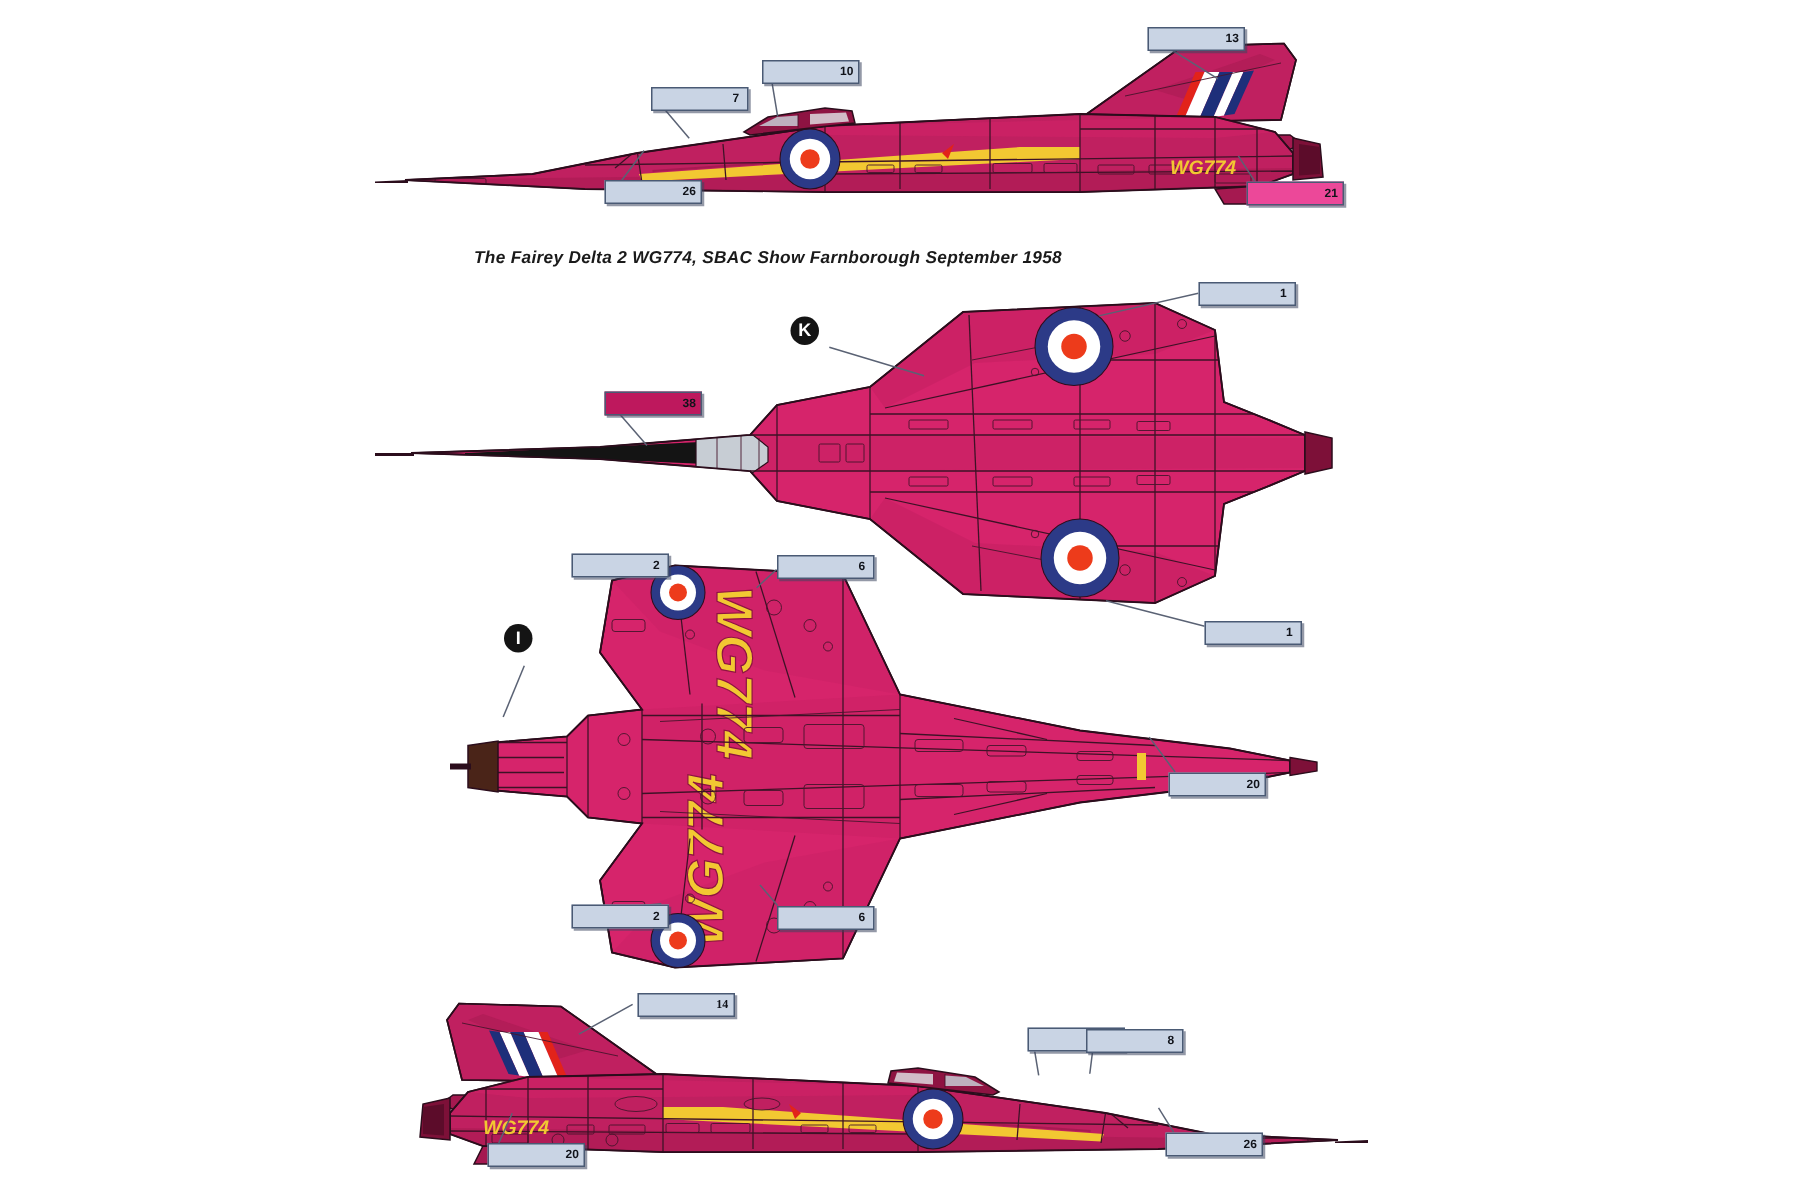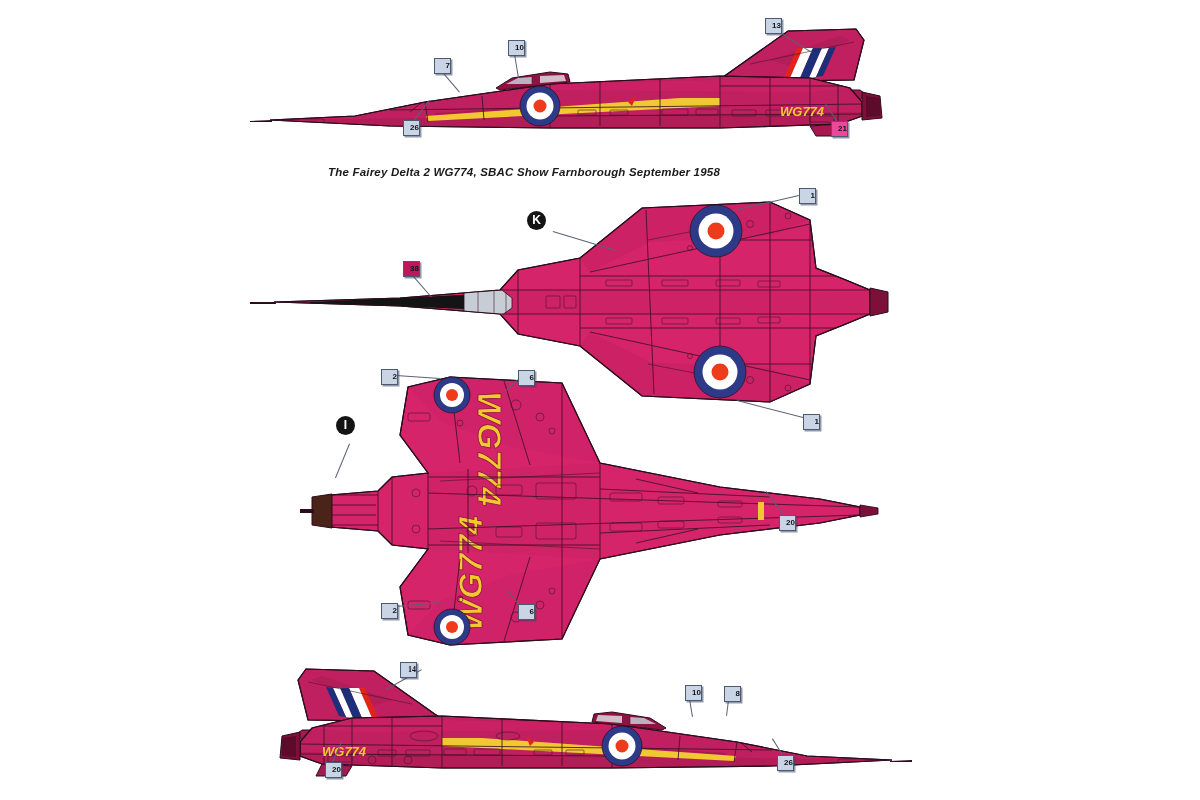--- a/index.html
+++ b/index.html
@@ -2,31 +2,31 @@
 <html><head>
 <meta charset="utf-8">
 <style>
   html,body{margin:0;padding:0;background:#ffffff;}
   body{width:1200px;height:800px;position:relative;overflow:hidden;
        font-family:"Liberation Sans",sans-serif;}
 
   #sheet{position:absolute;left:0;top:0;width:1200px;height:800px;background:#fff;}
 
   
-  .caption{position:absolute;left:328px;top:166px;width:420px;
+  .caption{position:absolute;left:316px;top:166px;width:420px;
            font-size:11.5px;font-weight:bold;font-style:italic;
            color:#1a1a1a;letter-spacing:.2px;white-space:nowrap;}
 
   
   .tag{position:absolute;width:15px;height:14px;
        background:#c9d4e4;border:1px solid #4a5a74;
        box-shadow:1.5px 1.5px 0 rgba(60,70,95,.55);
-       font-size:8px;line-height:14px;text-align:right;
+       font-size:8px;line-height:14px;text-align:center;
        color:#10131a;font-weight:bold;z-index:40;
-       font-family:"Liberation Sans",sans-serif;}
+       font-family:"Liberation Sans",sans-serif;padding-left:48px;}
   .tag.sq{background:#cfd8e6;}
   .dot{position:absolute;width:19px;height:19px;border-radius:50%;
        background:#141414;color:#fff;font-size:12px;font-weight:bold;
        line-height:19px;text-align:center;z-index:40;}
   .lead{position:absolute;background:#5a6274;height:1px;
         transform-origin:0 0;z-index:30;}
 
   
   .view{position:absolute;margin-top:20px;}
   svg{display:block;overflow:visible;}
@@ -473,21 +473,21 @@
       <div class="tag sq" style="background: rgb(201, 212, 228); border-color: rgb(74, 90, 116); color: rgb(16, 19, 26); left: 518px; top: 370px;">6</div>
       <div class="lead" style="left: 350px; top: 444px; width: 36.7696px; transform: rotate(112.38deg); background: rgb(90, 98, 116);"></div>
       <div class="dot" style="background: rgb(20, 20, 20); color: rgb(255, 255, 255); left: 336px; top: 416px;">I</div>
       <div class="lead" style="left: 783px; top: 515px; width: 28.6007px; transform: rotate(-126.469deg); background: rgb(90, 98, 116);"></div>
       <div class="tag sq" style="background: rgb(201, 212, 228); border-color: rgb(74, 90, 116); color: rgb(16, 19, 26); left: 779px; top: 515px;">20</div>
       <div class="lead" style="left: 396px; top: 606px; width: 45.1774px; transform: rotate(-5.07961deg); background: rgb(90, 98, 116);"></div>
       <div class="tag sq" style="background: rgb(201, 212, 228); border-color: rgb(74, 90, 116); color: rgb(16, 19, 26); left: 381px; top: 603px;">2</div>
       <div class="lead" style="left: 518px; top: 604px; width: 18.4391px; transform: rotate(-130.601deg); background: rgb(90, 98, 116);"></div>
       <div class="tag sq" style="background: rgb(201, 212, 228); border-color: rgb(74, 90, 116); color: rgb(16, 19, 26); left: 518px; top: 604px;">6</div>
       <div class="lead" style="left: 422px; top: 670px; width: 41.1825px; transform: rotate(150.945deg); background: rgb(90, 98, 116);"></div>
-      <div class="tag sq" style="background: rgb(201, 212, 228); border-color: rgb(74, 90, 116); color: rgb(16, 19, 26); left: 400px; top: 662px; font-family: Liberation Serif, serif;">14</div>
+      <div class="tag sq" style="background: rgb(201, 212, 228); border-color: rgb(74, 90, 116); color: rgb(16, 19, 26); left: 425px; top: 662px; font-family: Liberation Serif, serif;">14</div>
       <div class="lead" style="left: 332px; top: 762px; width: 21.9317px; transform: rotate(-65.7723deg); background: rgb(90, 98, 116);"></div>
       <div class="tag sq" style="background: rgb(201, 212, 228); border-color: rgb(74, 90, 116); color: rgb(16, 19, 26); left: 325px; top: 762px;">20</div>
       <div class="lead" style="left: 690px; top: 699px; width: 18.2483px; transform: rotate(80.5377deg); background: rgb(90, 98, 116);"></div>
       <div class="tag sq" style="background: rgb(201, 212, 228); border-color: rgb(74, 90, 116); color: rgb(16, 19, 26); left: 685px; top: 685px;">10</div>
       <div class="lead" style="left: 729px; top: 700px; width: 16.1245px; transform: rotate(97.125deg); background: rgb(90, 98, 116);"></div>
       <div class="tag sq" style="background: rgb(201, 212, 228); border-color: rgb(74, 90, 116); color: rgb(16, 19, 26); left: 724px; top: 686px;">8</div>
       <div class="lead" style="left: 782px; top: 755px; width: 18.868px; transform: rotate(-122.005deg); background: rgb(90, 98, 116);"></div>
       <div class="tag sq" style="background: rgb(201, 212, 228); border-color: rgb(74, 90, 116); color: rgb(16, 19, 26); left: 777px; top: 755px;">26</div>
     </div>
 

